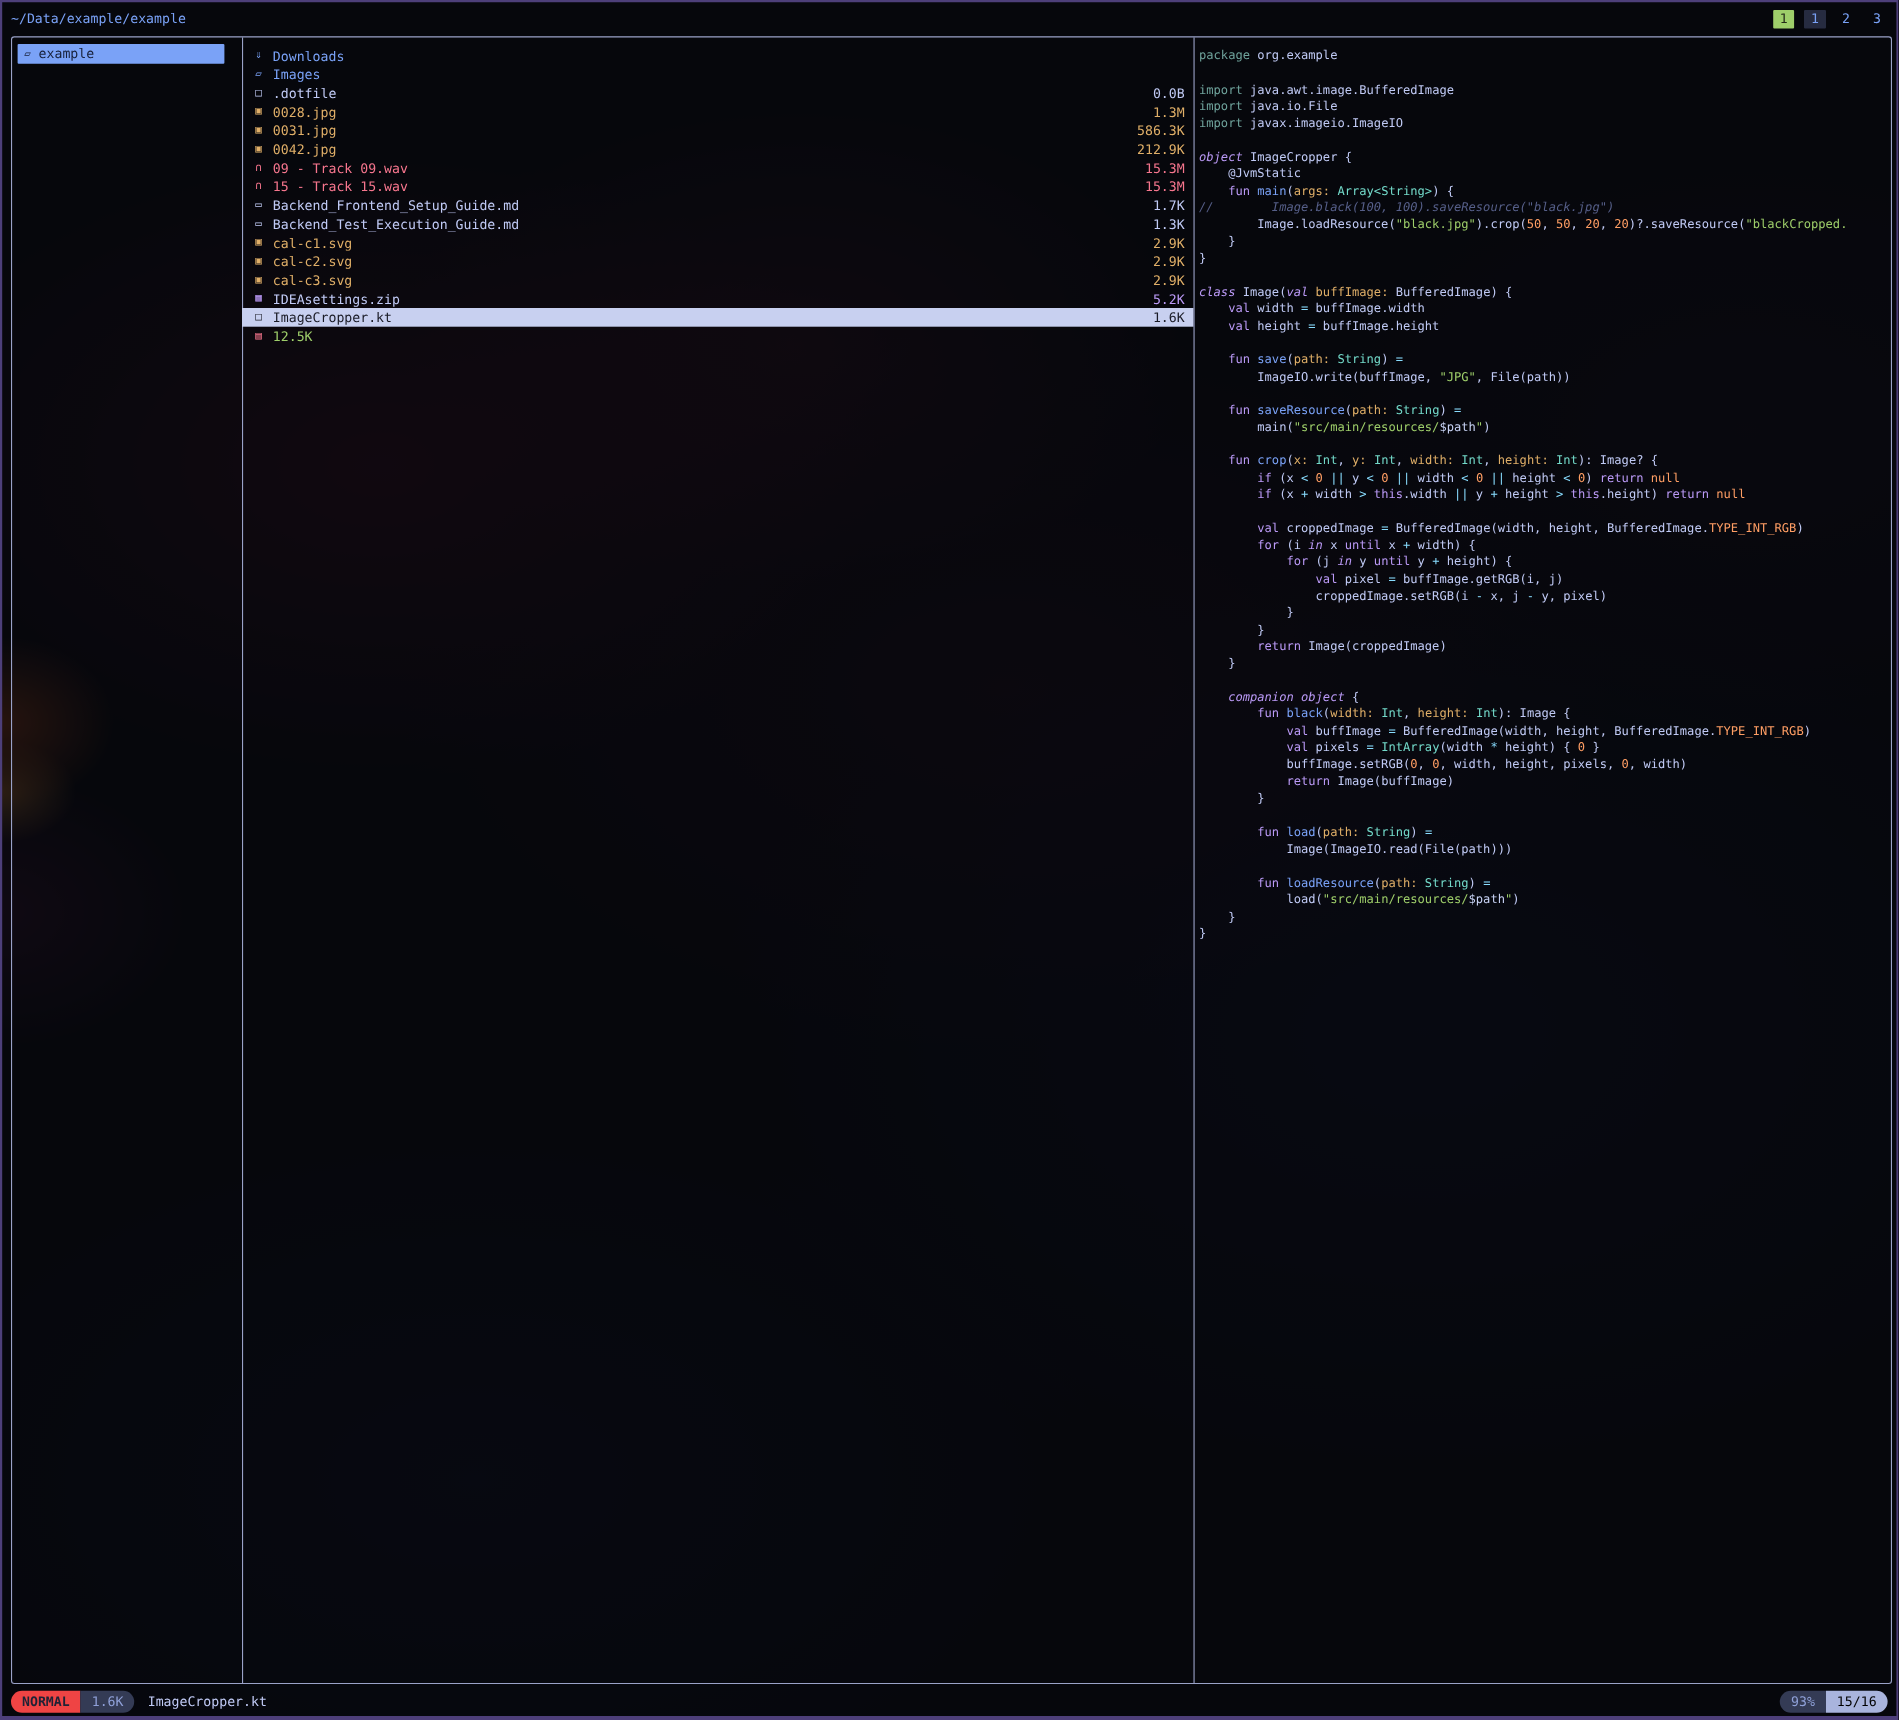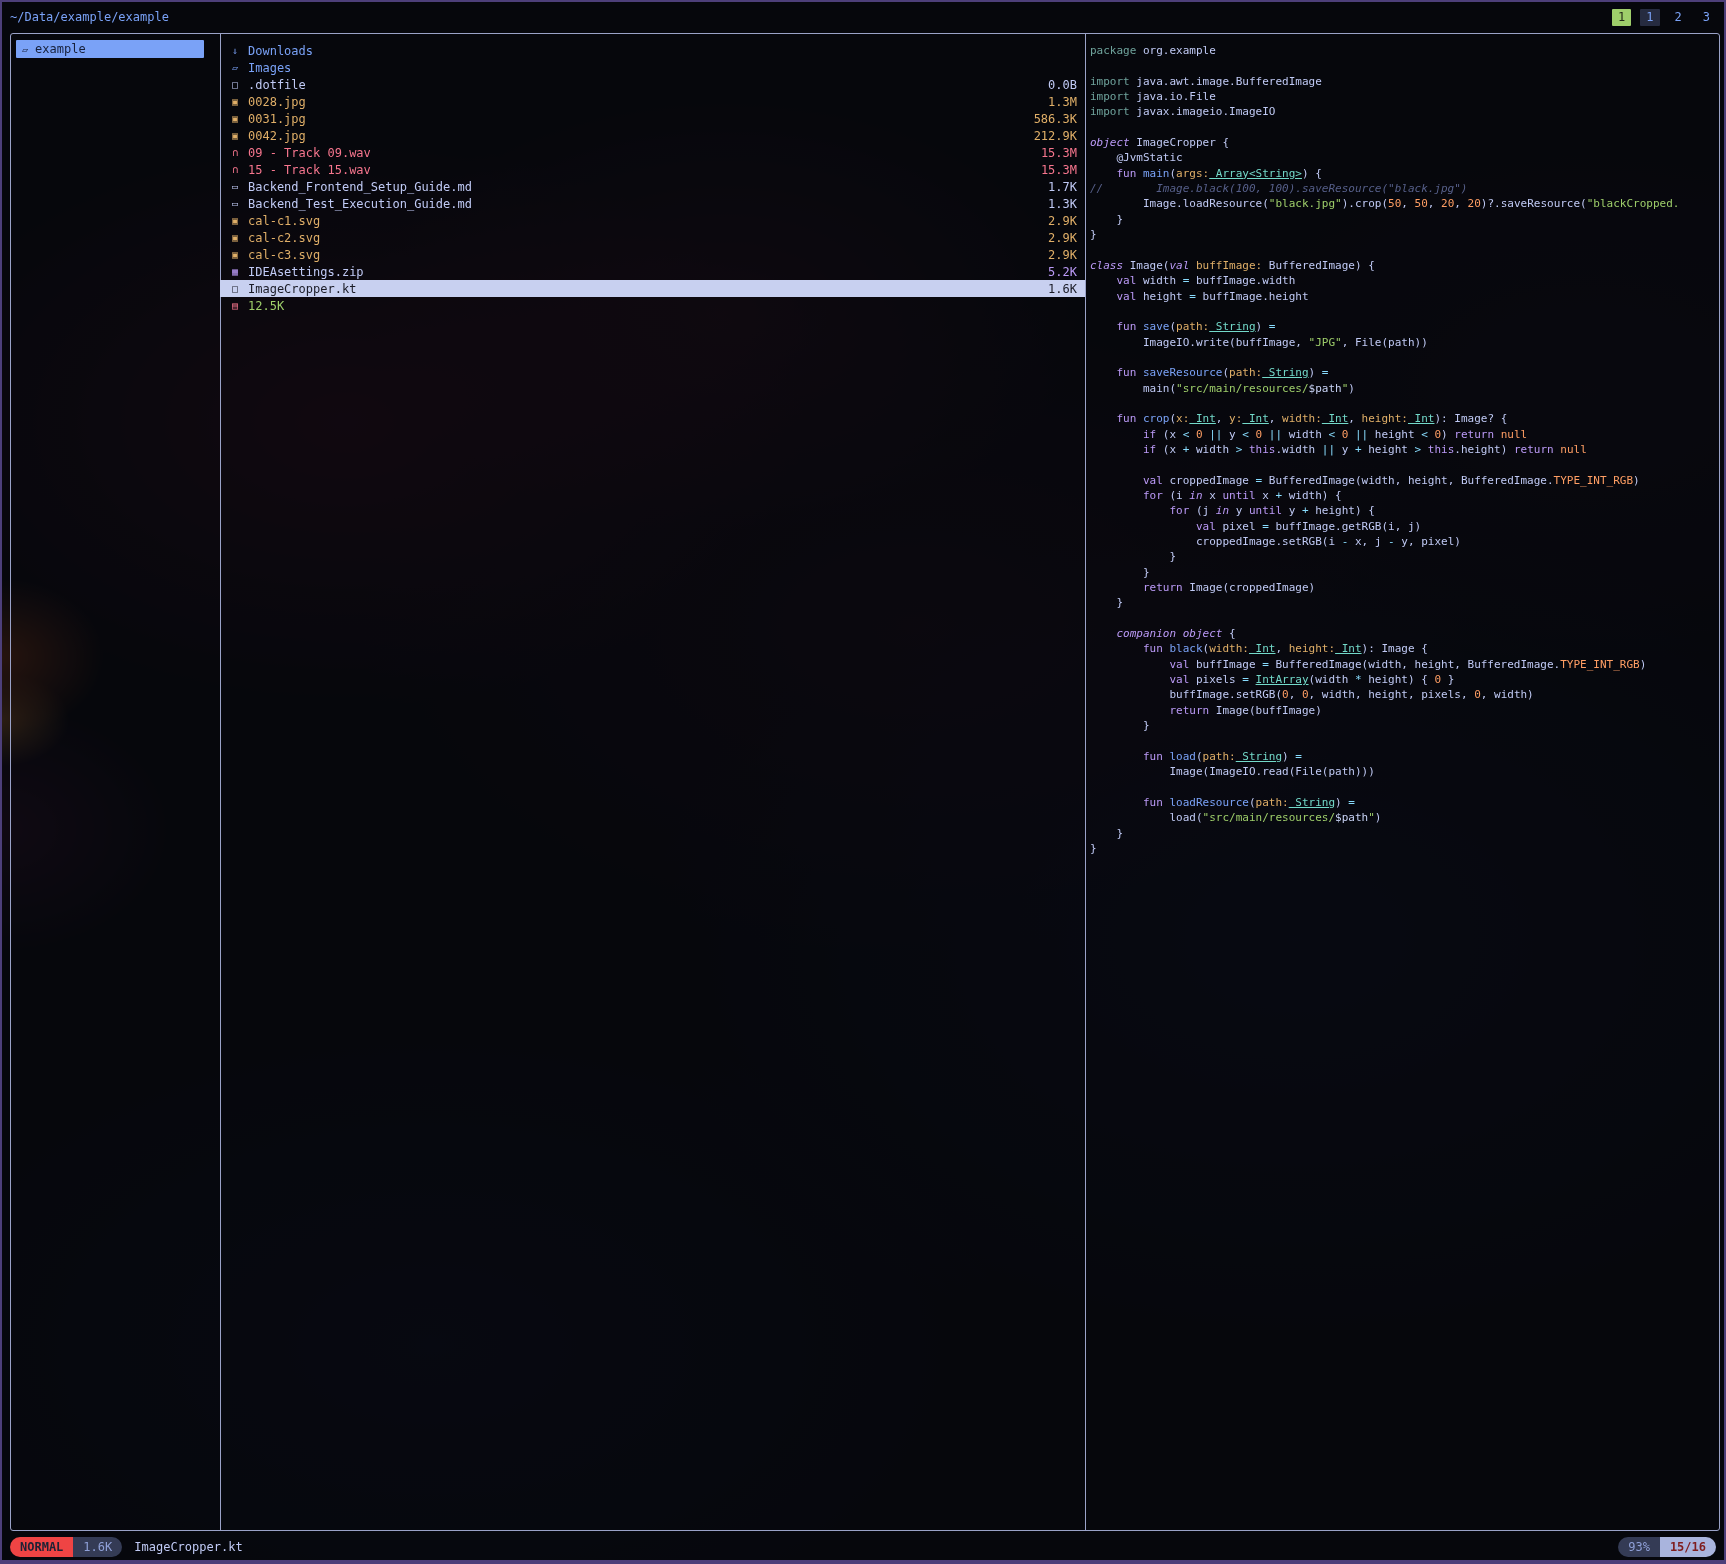--- a/index.html
+++ b/index.html
@@ -56,38 +56,38 @@
   .frow.sel{background:#c8d0f0;}
   .frow.sel span{color:#1a1b26 !important;}
   .fc-blue{color:#7aa2f7;} .fc-orange{color:#e0af68;} .fc-red{color:#f7768e;}
   .fc-light{color:#c0caf5;} .fc-green{color:#9ece6a;} .fc-purple{color:#bb9af7;}
 
   
   .pane-code{position:absolute;left:1074px;top:0;right:0;bottom:0;
              padding:9px 2px 0 5px;box-sizing:border-box;overflow:hidden;}
   .cl{font-size:11px;line-height:15.35px;height:15.35px;white-space:pre;overflow:hidden;}
   .tk-kw{color:#bb9af7;} .tk-kwi{color:#bb9af7;font-style:italic;}
-  .tk-kw2{color:#6fa39c;} .tk-fn{color:#7aa2f7;} .tk-type{color:#73daca;text-decoration:underline;}
+  .tk-kw2{color:#6fa39c;} .tk-fn{color:#7aa2f7;} .tk-type{color:#73daca;}
   .tk-param{color:#e0af68;} .tk-num{color:#ff9e64;} .tk-null{color:#ff9e64;}
   .tk-str{color:#9ece6a;} .tk-strv{color:#c8d3f5;}
   .tk-com{color:#565f89;font-style:italic;} .tk-txt{color:#c0caf5;} .tk-op{color:#89ddff;}
 
   
   .statusbar{position:absolute;left:8px;right:8px;top:1534px;height:21px;
              display:flex;align-items:center;font-size:12px;}
   .pill{display:flex;align-items:center;height:20px;}
   .seg{display:flex;align-items:center;height:20px;padding:0 10px;}
   .seg.mode{background:#ef4444;color:#1e2235;font-weight:bold;border-radius:10px 0 0 10px;}
   .seg.szseg{background:#343b55;color:#8fa0d8;border-radius:0 10px 10px 0;}
   .fname{color:#c0caf5;margin-left:12px;}
   .right{margin-left:auto;display:flex;align-items:center;gap:10px;}
   .perm{letter-spacing:0;margin-top:46px;}
   .pm-p{color:#9d7cd8;} .pm-b{color:#7aa2f7;} .pm-y{color:#e0af68;}
   .seg.pct{background:#343b55;color:#8fa0d8;border-radius:10px 0 0 10px;}
-  .seg.pos{background:#a9b4dd;color:#7f1d1d;font-weight:bold;border-radius:0 10px 10px 0;text-align:center;}
+  .seg.pos{background:#a9b4dd;color:#000000;font-weight:normal;border-radius:0 10px 10px 0;text-align:center;}
 </style>
 </head>
 <body>
 
 <div class="wallpaper"></div>
 
 <div class="term">
 
   <div class="titlebar">
     <span class="cwd">~/Data/example/example</span>

